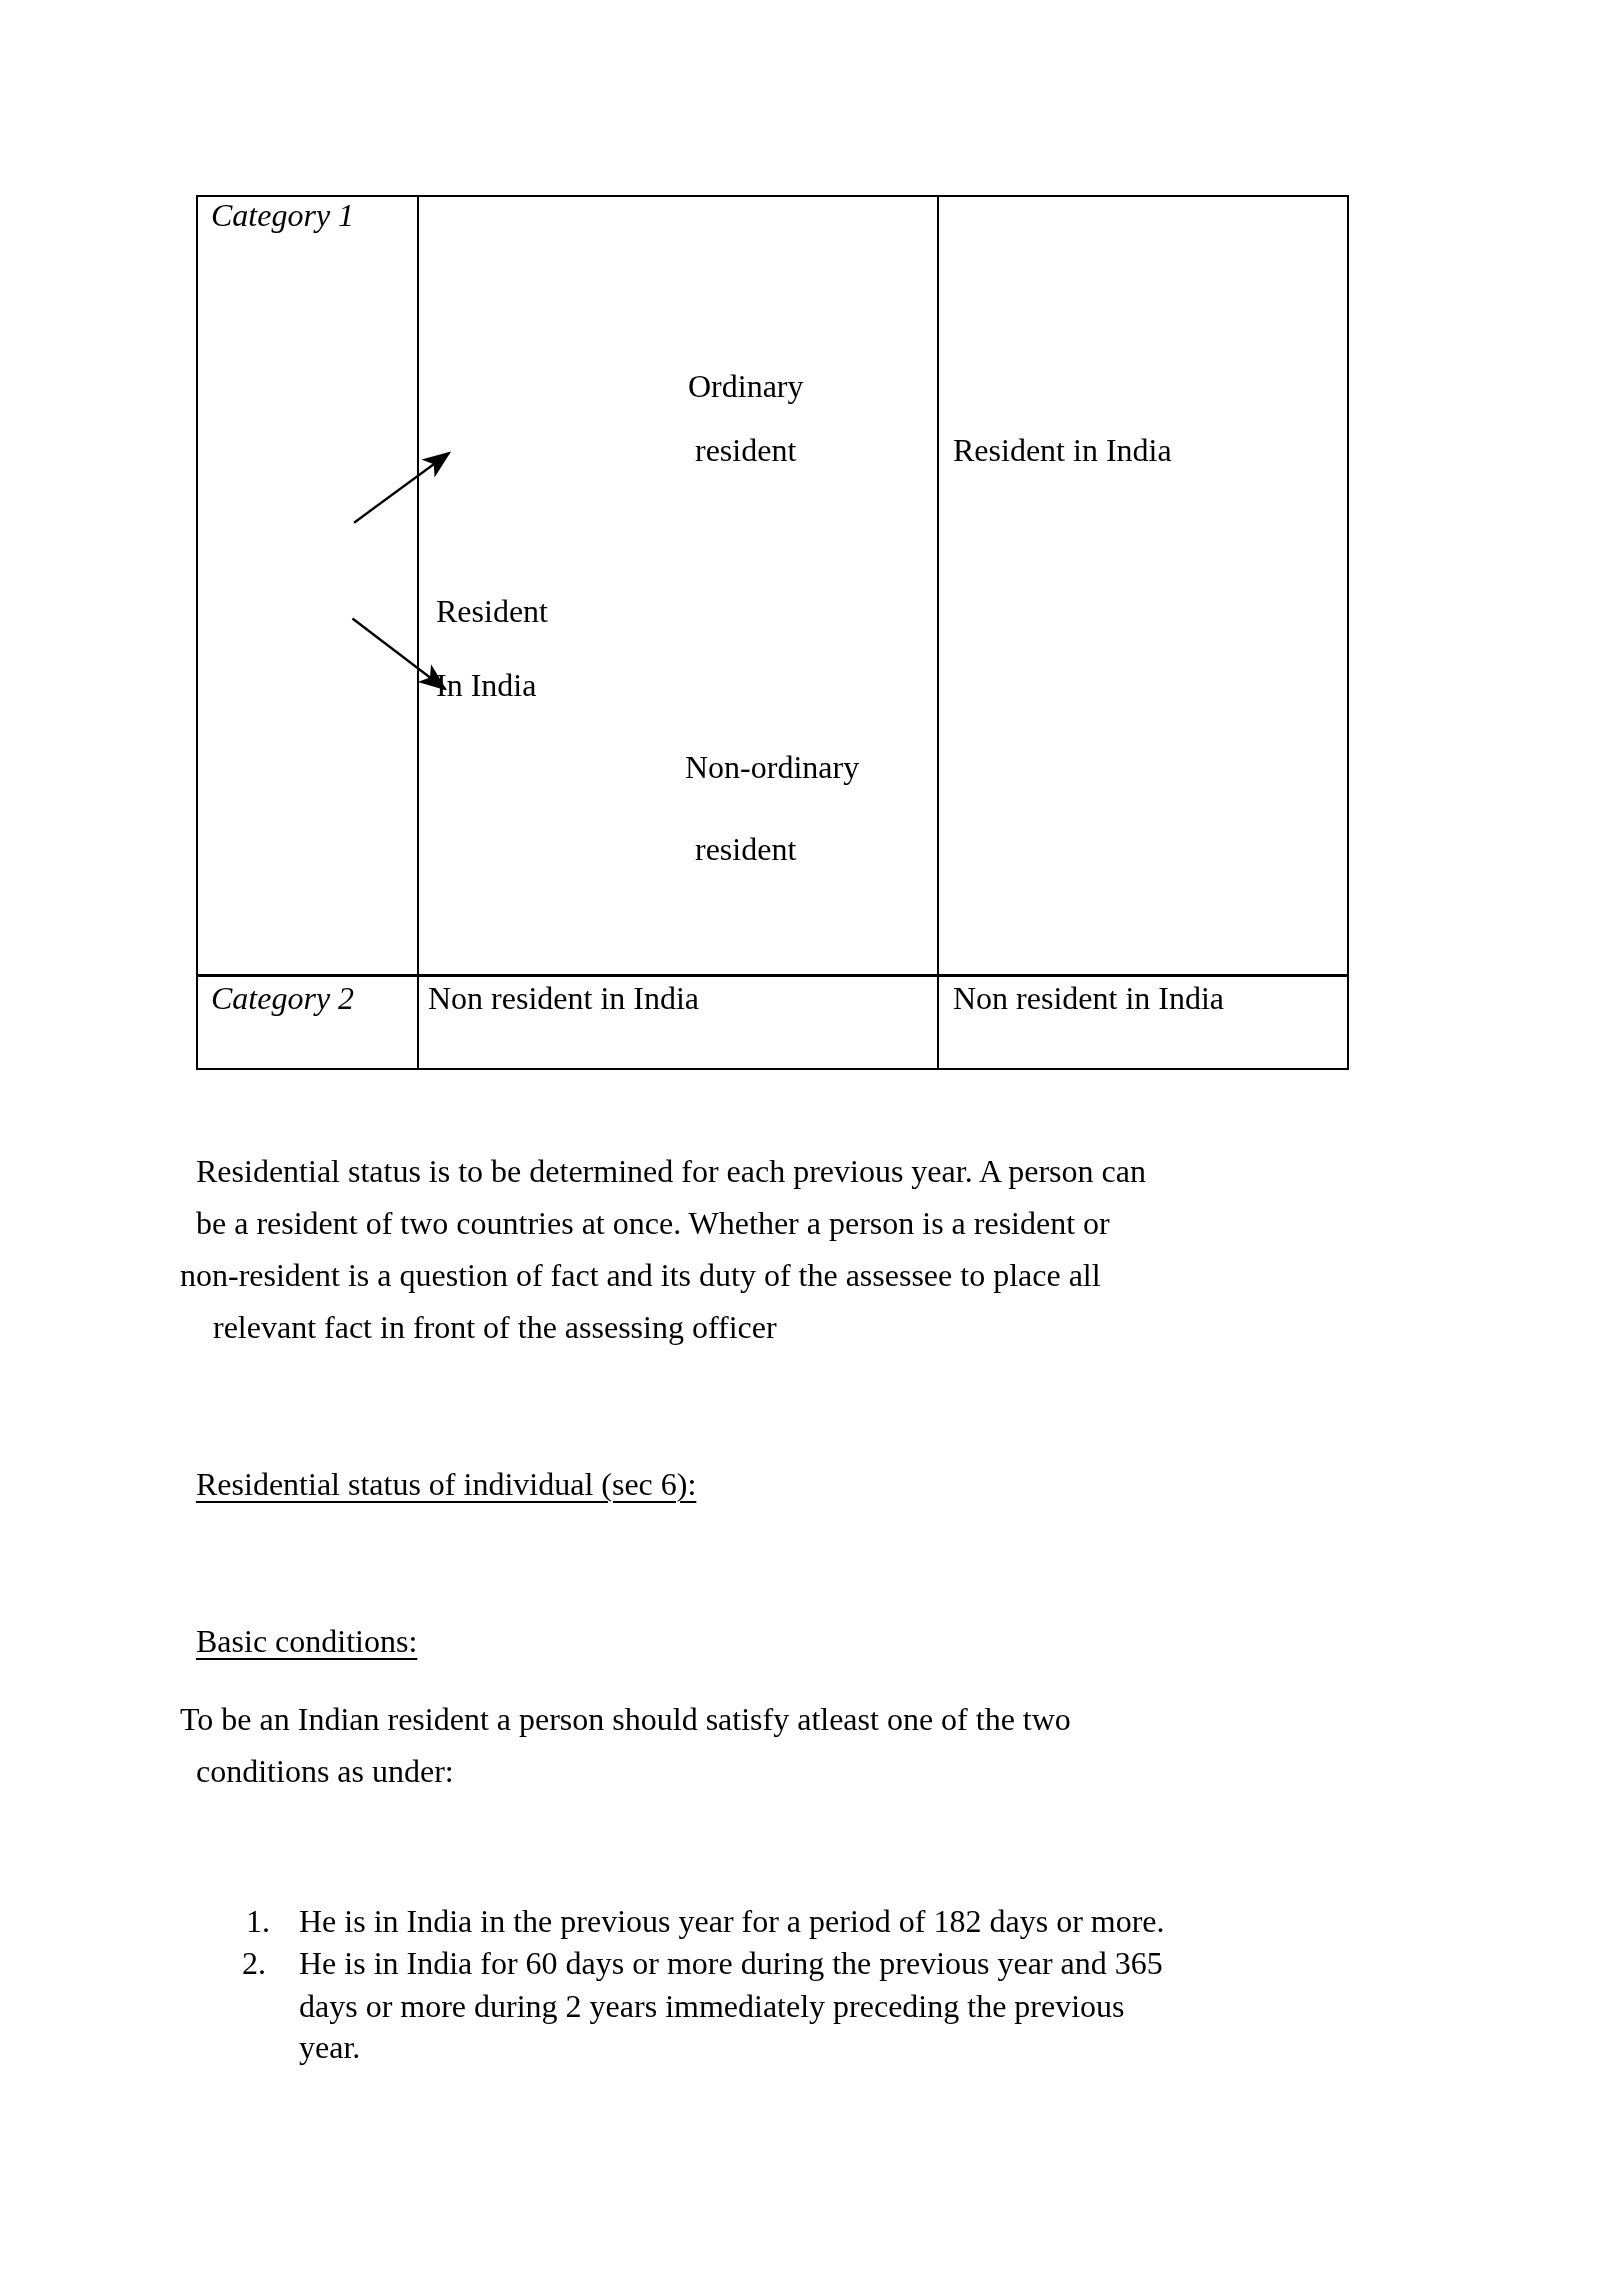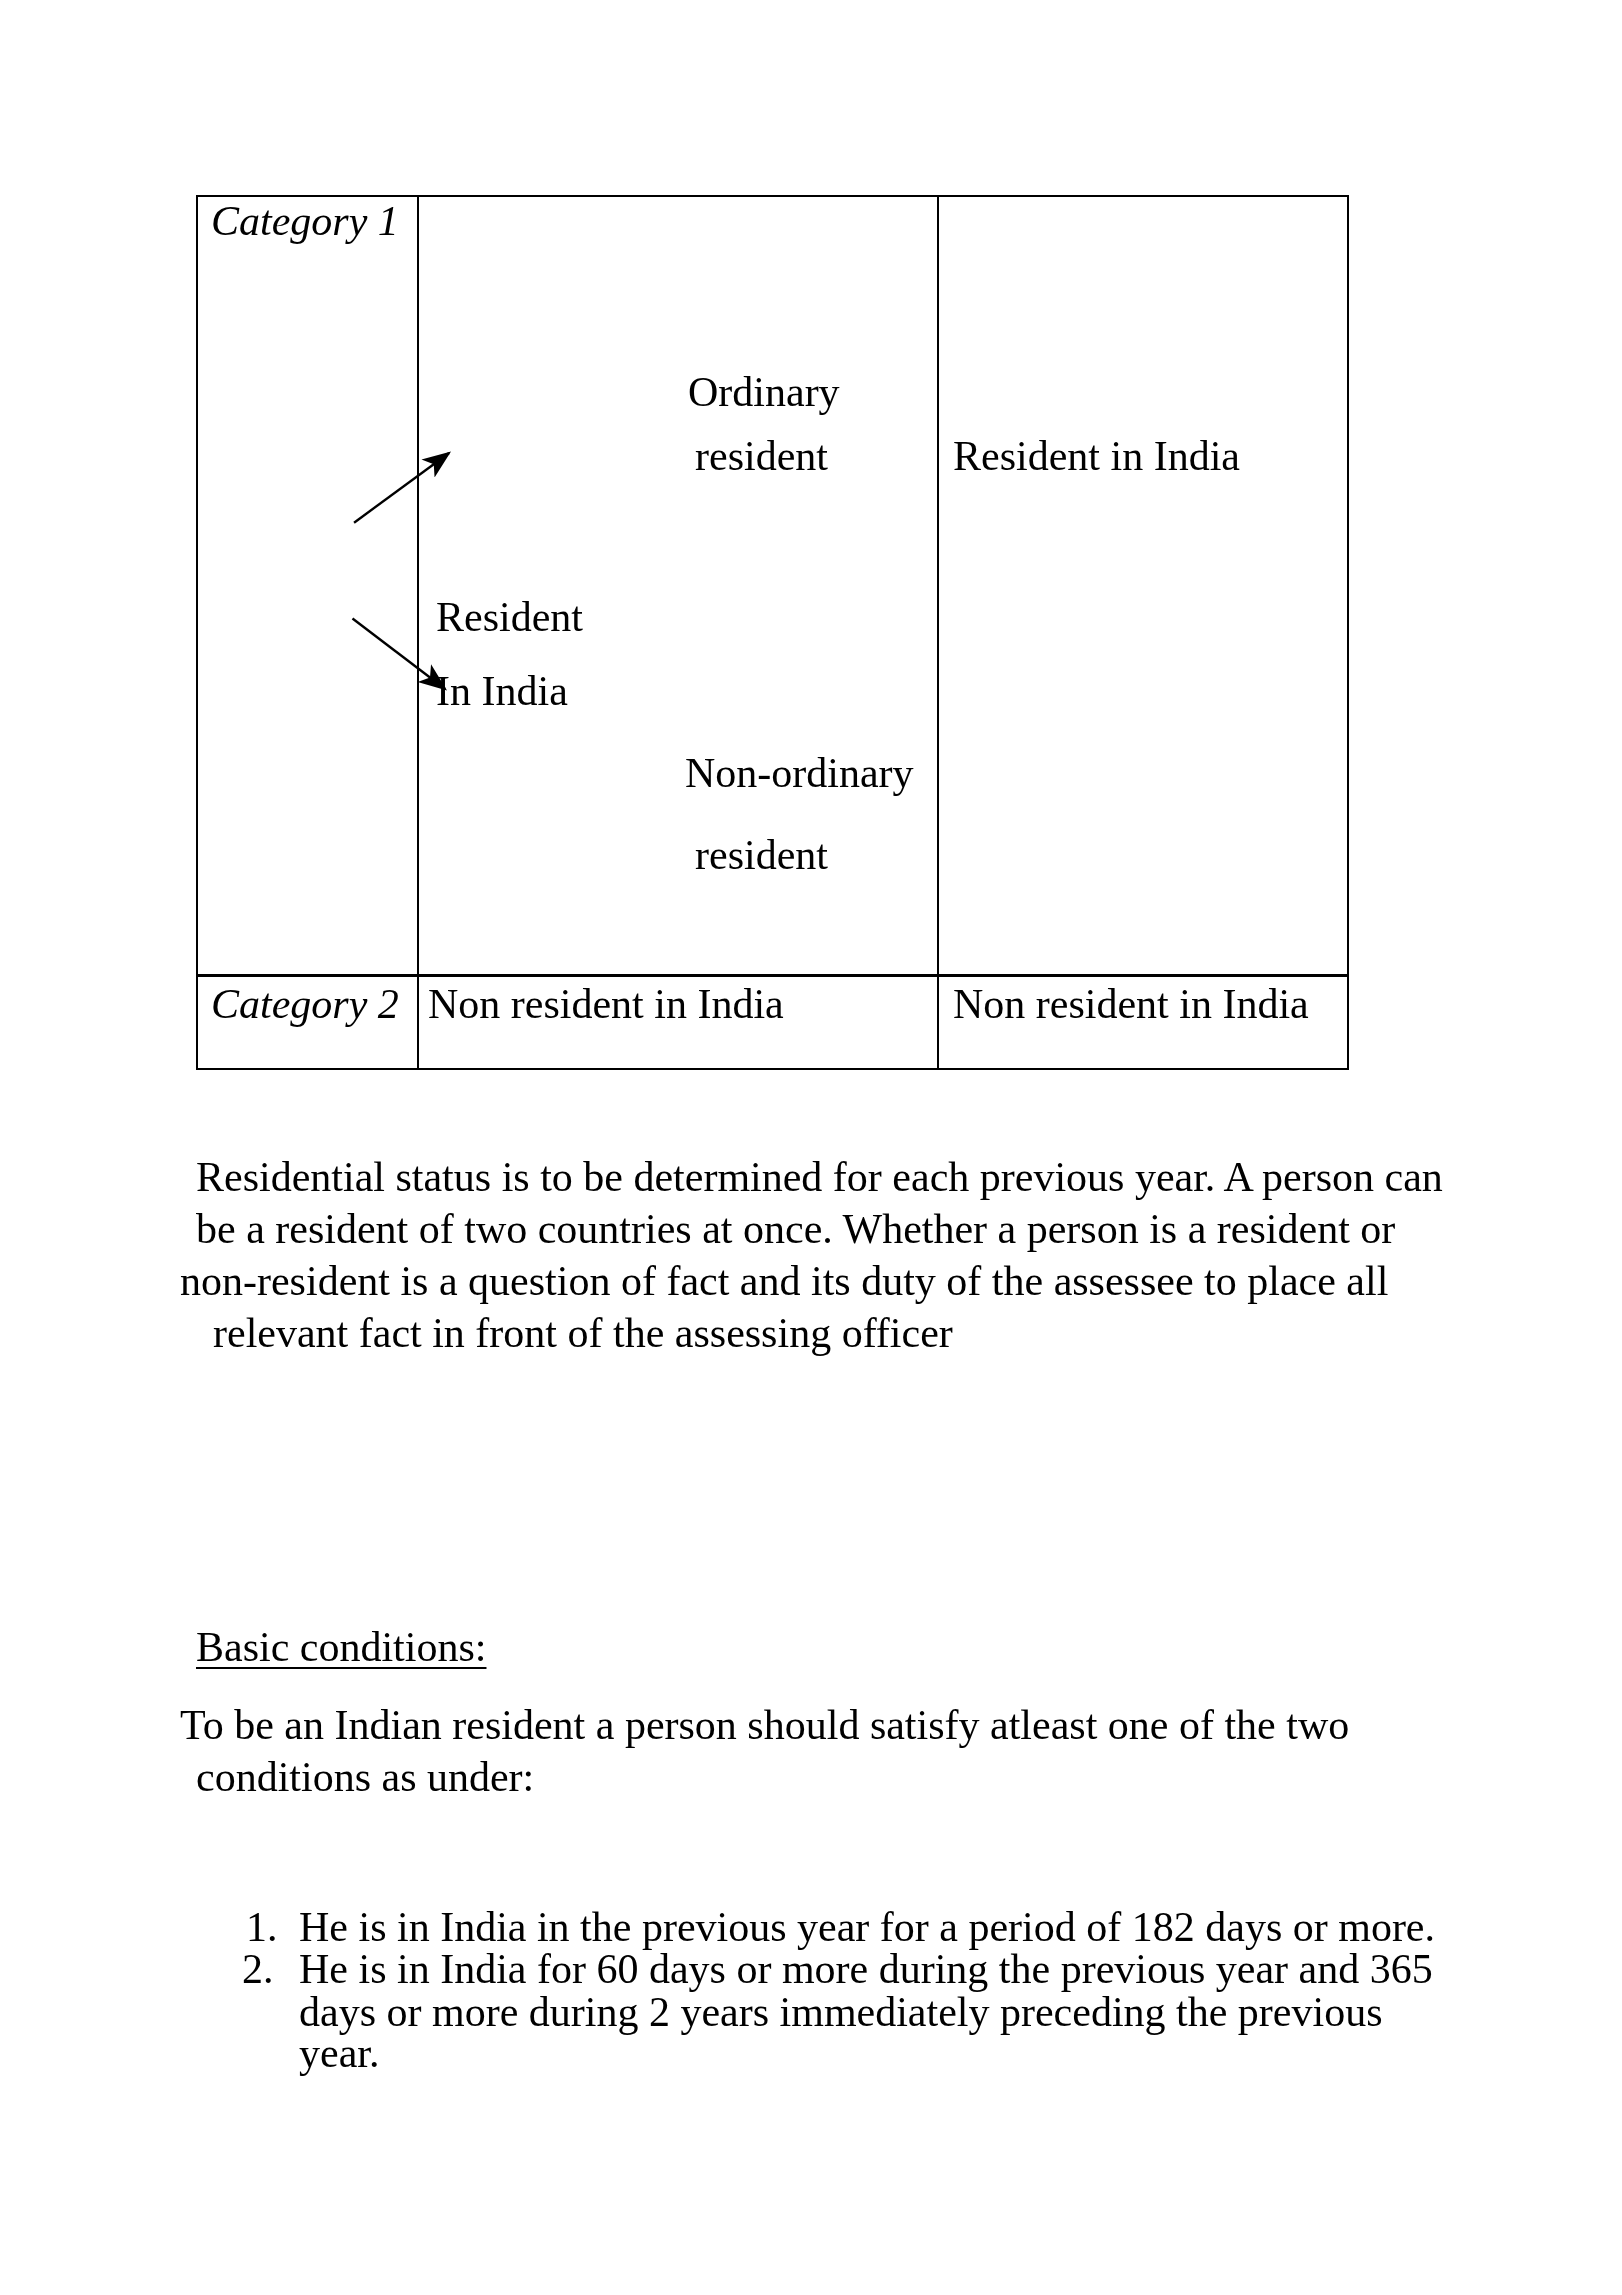--- a/index.html
+++ b/index.html
@@ -6,21 +6,21 @@
   .page {
     position:relative;
     width:1622px; height:2295px;
     background:#ffffff;
     font-family:"Liberation Serif","DejaVu Serif",serif;
     color:#000000;
     overflow:hidden;
   }
   .t {
     position:absolute;
-    font-size:42px;
+    font-size:32px;
     line-height:1.18;
     white-space:nowrap;
     color:#000;
   }
   .italic { font-style:italic; }
   .u {
     text-decoration:underline;
     text-decoration-thickness:2.4px;
     text-underline-offset:6.3px;
   }
@@ -85,20 +85,21 @@
   <div class="t" style="left:428px; top:980px;">Non resident in India</div>
   <div class="t" style="left:953px; top:980px;">Non resident in India</div>
 
   <div>
     <div class="t" style="left:196px; top:1153px;">Residential status is to be determined for each previous year. A person can</div>
     <div class="t" style="left:196px; top:1205px;">be a resident of two countries at once. Whether a person is a resident or</div>
     <div class="t" style="left:180px; top:1257px;">non-resident is a question of fact and its duty of the assessee to place all</div>
     <div class="t" style="left:196px; top:1309px;margin-left:17px;">relevant fact in front of the assessing officer</div>
   </div>
 
+  <div class="t u" style="left:196px; top:1466px;">Residential status of individual (sec 6):</div>
 
   <div class="t u" style="left:196px; top:1623px;">Basic conditions:</div>
 
   <div>
     <div class="t" style="left:180px; top:1701px;">To be an Indian resident a person should satisfy atleast one of the two</div>
     <div class="t" style="left:196px; top:1753px;">conditions as under:</div>
   </div>
 
   <div>
 

